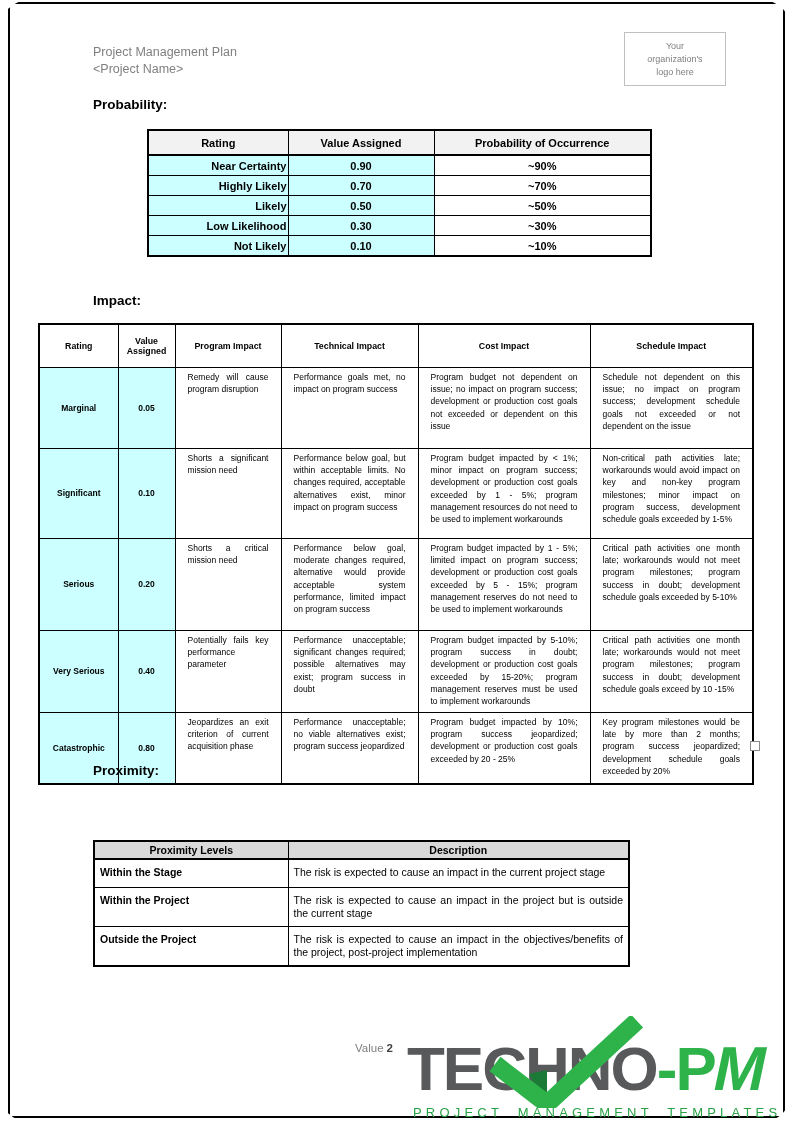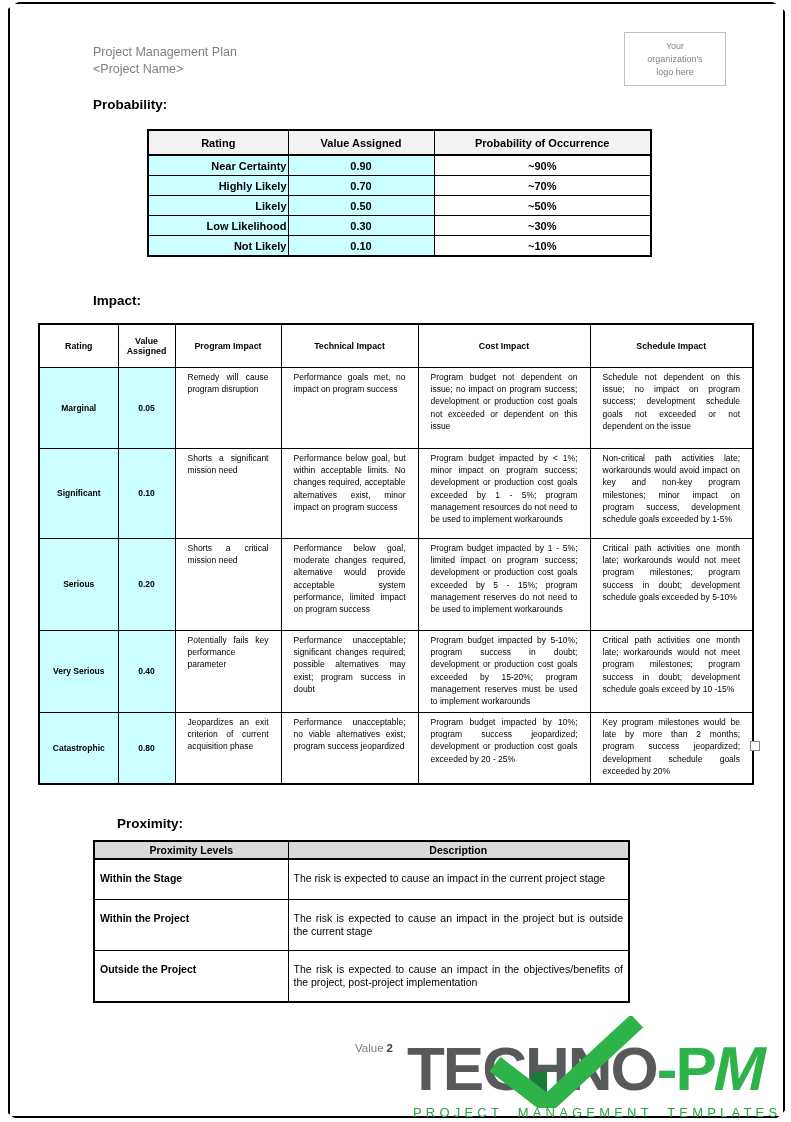--- a/index.html
+++ b/index.html
@@ -35,21 +35,21 @@
   .imp td{vertical-align:top;padding:3px 12px;line-height:12.2px;text-align:justify;}
   .imp td.cy{background:#ccffff;vertical-align:middle;text-align:center;font-weight:bold;padding:0 0;}
   .imp tr.r1 td{height:74px;} .imp tr.r2 td{height:83px;} .imp tr.r3 td{height:85px;}
   .imp tr.r4 td{height:75px;} .imp tr.r5 td{height:64px;}
 
   .anchor-sq{position:absolute;left:750px;top:741px;width:8px;height:8px;border:1px solid #8a8a8a;background:#fff;}
 
   
   .prox{left:93px;top:804px;width:535px;border:2px solid #000;font-size:10.5px;margin-top:36px;}
   .prox th{height:14px;background:#d9d9d9;font-weight:bold;text-align:center;border-bottom:2px solid #000;}
-  .prox td{padding:12px 5px;vertical-align:top;line-height:12.5px;}
+  .prox td{padding:6px 5px;vertical-align:top;line-height:12.5px;}
   .prox td.lvl{font-weight:bold;}
   .prox td.desc{text-align:justify;}
   .prox tr.p1 td{height:15px;} .prox tr.p2 td{height:26px;} .prox tr.p3 td{height:26px;}
 
   
   .page-num{position:absolute;left:355px;top:1042px;font-size:11.5px;color:#7f7f7f;}
   .page-num b{color:#3f3f3f;margin-left:3px;}
 
   .brand{position:absolute;left:407px;top:1020px;width:384px;height:100px;}
   .brand-word{position:absolute;left:0;top:18px;font-size:62px;line-height:1;font-weight:bold;
@@ -177,21 +177,21 @@
       <td>Jeopardizes an exit criterion of current acquisition phase</td>
       <td>Performance unacceptable; no viable alternatives exist; program success jeopardized</td>
       <td>Program budget impacted by 10%; program success jeopardized; development or production cost goals exceeded by 20 - 25%</td>
       <td>Key program milestones would be late by more than 2 months; program success jeopardized; development schedule goals exceeded by 20%</td>
     </tr>
   </tbody>
     </table>
 
   <div class="anchor-sq"></div>
 
-  <div class="sec-h" style="top:816px;margin-left:24px;">Proximity:</div>
+  <div class="sec-h" style="top:763px;">Proximity:</div>
 
   <table class="prox">
     <colgroup>
         <col style="width:194px">
         <col style="width:341px">
       </colgroup>
     <tbody>
         <tr>
       <th>Proximity Levels</th>
       <th>Description</th>

